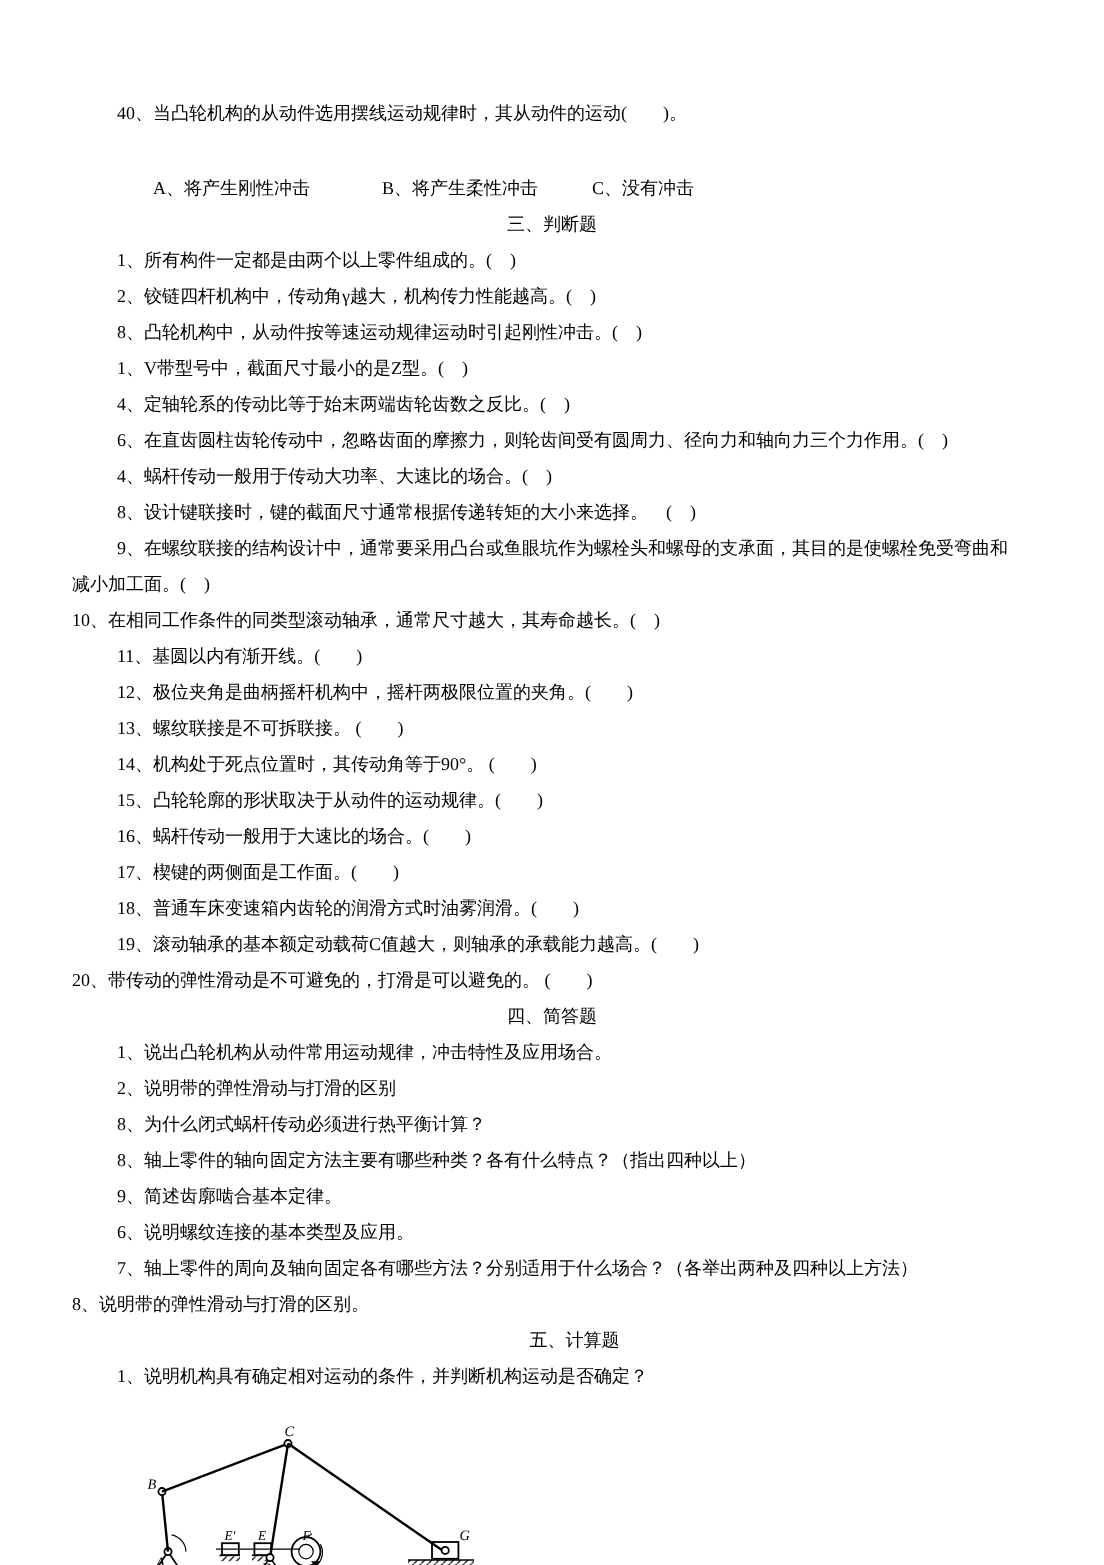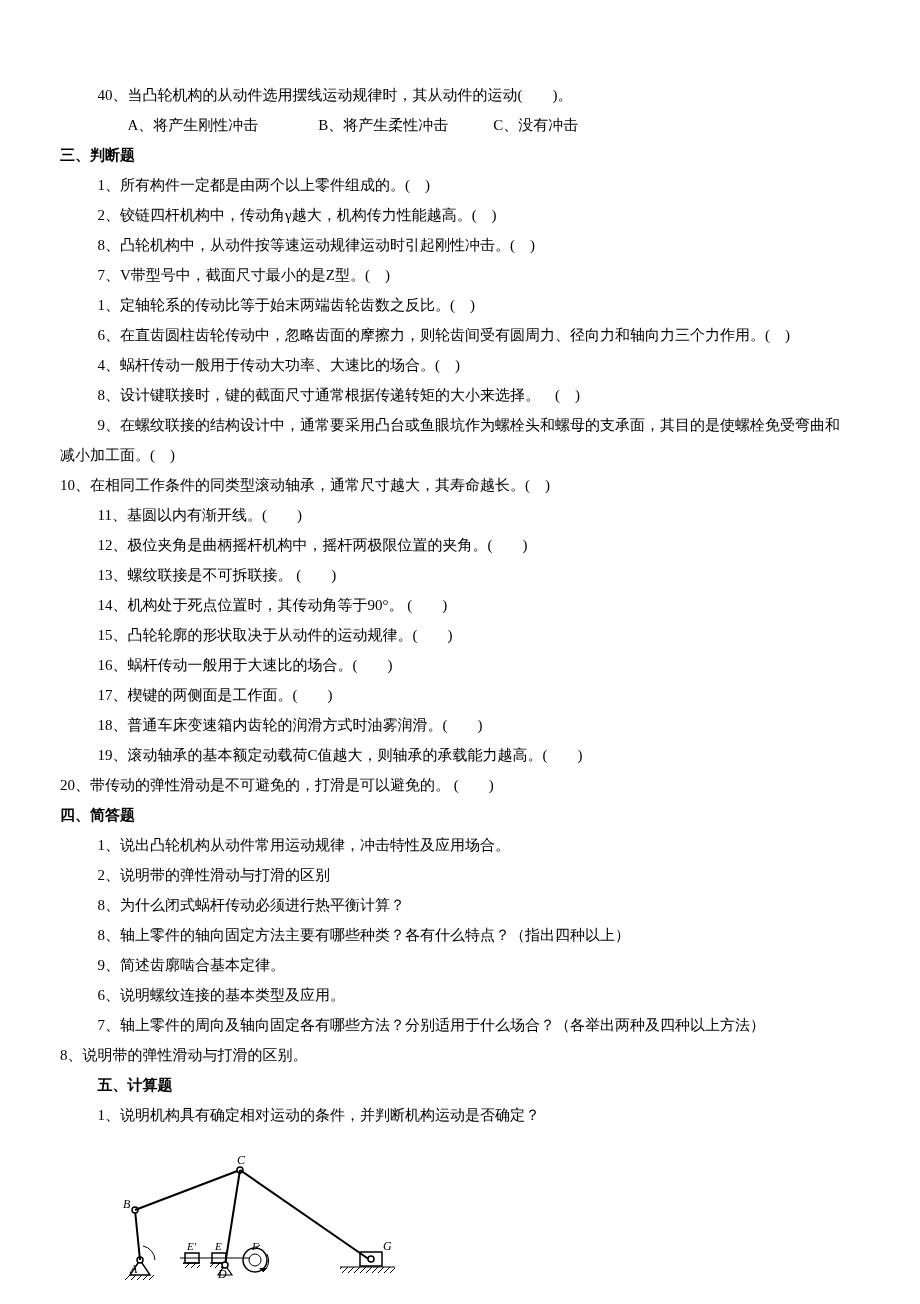--- a/index.html
+++ b/index.html
@@ -7,41 +7,41 @@
       font-size: 15px;
       line-height: 2.0;
       background: #fff;
       color: #000;
       margin: 0;
       padding: 80px 60px 40px 60px;
       width: 920px;
       box-sizing: border-box;
     }
     .indent-1 { padding-left: 2.5em; }
-    .indent-2 { padding-left: 4.5em; }
-    .heading { font-weight: bold; }
+    .indent-2 { padding-left: 4.5em; margin-top: 33px; }
+    .heading { font-weight: normal; text-align: center; }
     .flush { padding-left: 0; }
     .figure {
       margin-top: 20px;
       margin-left: 3em;
     }
     svg { display: block; }
   </style>
 </head>
 <body>
 
 <div class="indent-1">40、当凸轮机构的从动件选用摆线运动规律时，其从动件的运动(　　)。</div>
 <div class="indent-2">A、将产生刚性冲击　　　　B、将产生柔性冲击　　　C、没有冲击</div>
 
 <div class="heading">三、判断题</div>
 <div class="indent-1">1、所有构件一定都是由两个以上零件组成的。(　)</div>
 <div class="indent-1">2、铰链四杆机构中，传动角γ越大，机构传力性能越高。(　)</div>
 <div class="indent-1">8、凸轮机构中，从动件按等速运动规律运动时引起刚性冲击。(　)</div>
-<div class="indent-1">7、V带型号中，截面尺寸最小的是Z型。(　)</div>
-<div class="indent-1">1、定轴轮系的传动比等于始末两端齿轮齿数之反比。(　)</div>
+<div class="indent-1">1、V带型号中，截面尺寸最小的是Z型。(　)</div>
+<div class="indent-1">4、定轴轮系的传动比等于始末两端齿轮齿数之反比。(　)</div>
 <div class="indent-1">6、在直齿圆柱齿轮传动中，忽略齿面的摩擦力，则轮齿间受有圆周力、径向力和轴向力三个力作用。(　)</div>
 <div class="indent-1">4、蜗杆传动一般用于传动大功率、大速比的场合。(　)</div>
 <div class="indent-1">8、设计键联接时，键的截面尺寸通常根据传递转矩的大小来选择。　(　)</div>
 <div class="indent-1">9、在螺纹联接的结构设计中，通常要采用凸台或鱼眼坑作为螺栓头和螺母的支承面，其目的是使螺栓免受弯曲和</div>
 <div class="flush">减小加工面。(　)</div>
 <div class="flush">10、在相同工作条件的同类型滚动轴承，通常尺寸越大，其寿命越长。(　)</div>
 <div class="indent-1">11、基圆以内有渐开线。(　　)</div>
 <div class="indent-1">12、极位夹角是曲柄摇杆机构中，摇杆两极限位置的夹角。(　　)</div>
 <div class="indent-1">13、螺纹联接是不可拆联接。 (　　)</div>
 <div class="indent-1">14、机构处于死点位置时，其传动角等于90°。 (　　)</div>

